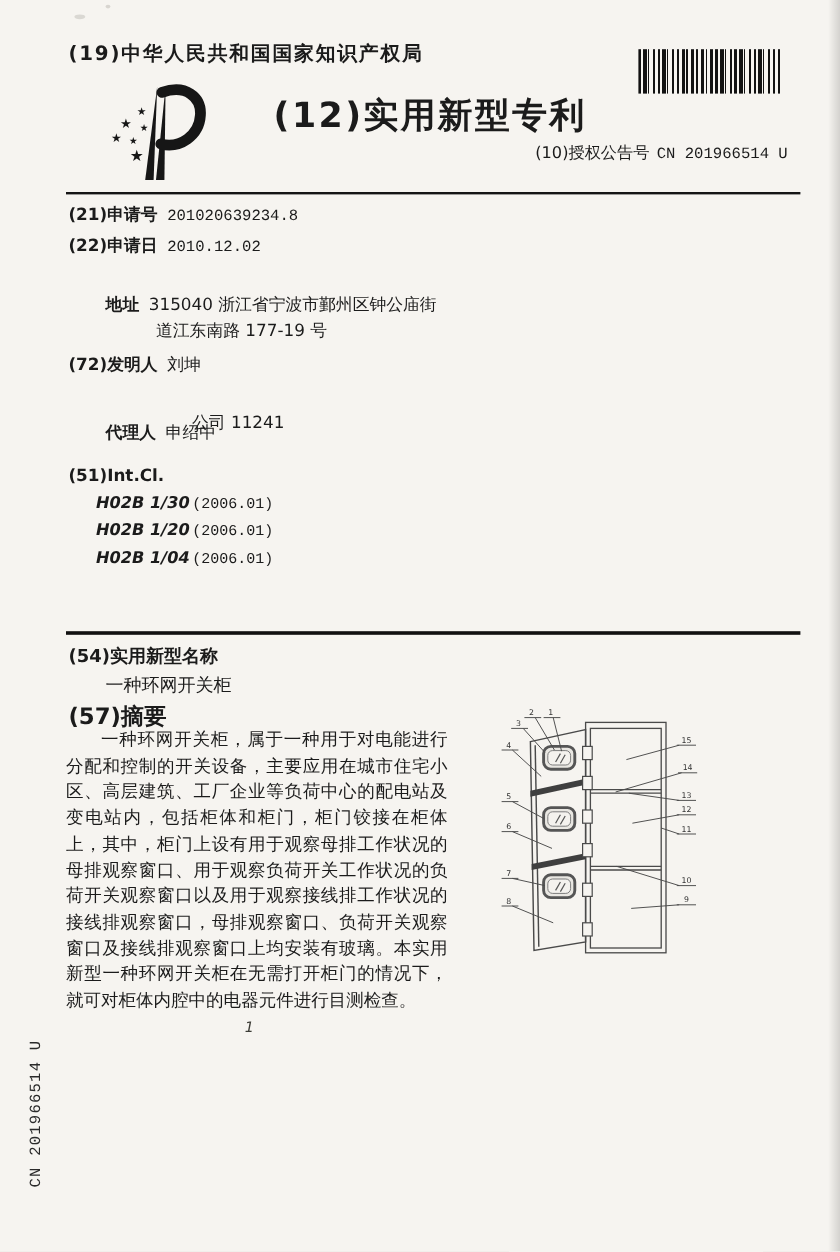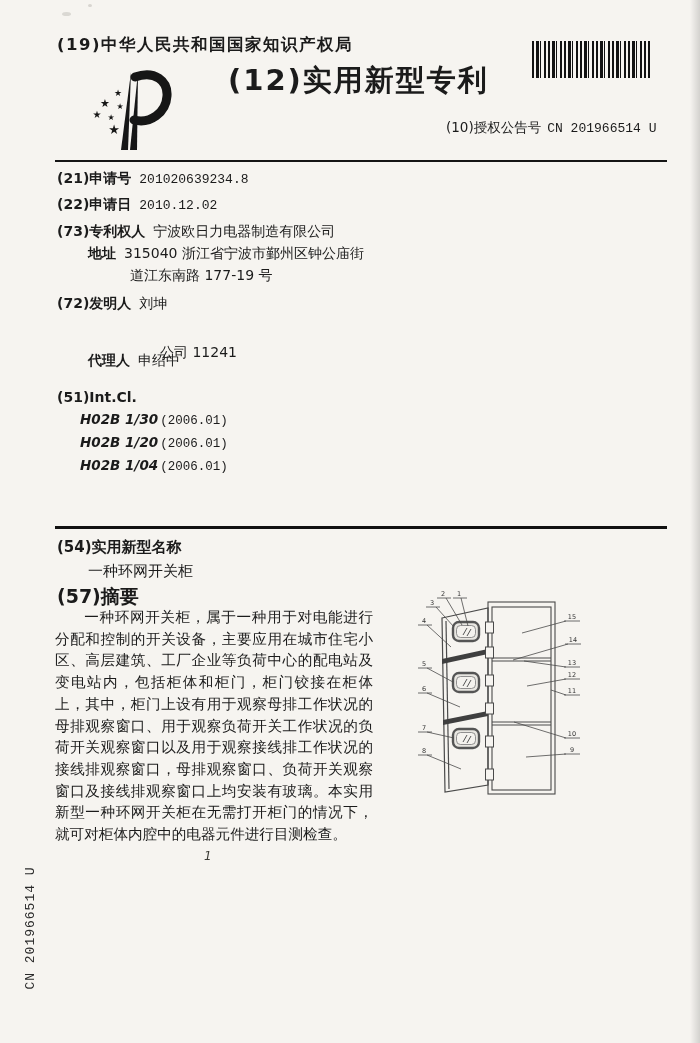--- a/index.html
+++ b/index.html
@@ -28,21 +28,21 @@
   .barcode{
     position:absolute;left:532px;top:41px;width:118px;height:37px;
     background:repeating-linear-gradient(90deg,
       #121212 0 2px, transparent 2px 4px,
       #121212 4px 7px, transparent 7px 8px,
       #121212 8px 9px, transparent 9px 12px,
       #121212 12px 14px, transparent 14px 16px);
   }
   .logo{position:absolute;left:78px;top:68px;width:115px;height:95px;}
   .doc-type{
-    position:absolute;left:228px;top:61px;
+    position:absolute;left:228px;top:77px;
     font-size:29px;font-weight:bold;letter-spacing:2px;
   }
   .pub-line{position:absolute;left:446px;font-size:13.5px;white-space:nowrap;}
   .pub-line .lbl{font-weight:normal;}
   .pub-line .val{font-family:"Liberation Mono",monospace;font-size:13px;margin-left:6px;}
   .pub-no{top:119px;}
   .pub-date{top:142px;}
   .rule-1{position:absolute;left:55px;top:160px;width:612px;height:2px;background:#151515;}
 
   
@@ -116,23 +116,20 @@
   <div class="pub-line pub-no">
     <span class="lbl">(10)授权公告号</span><span class="val">CN 201966514 U</span>
   </div>
   <div class="rule-1"></div>
 
   <div class="bib" style="left:57px;top:170px">
     <span class="lbl">(21)申请号</span><span class="num">201020639234.8</span>
   </div>
   <div class="bib" style="left:57px;top:196px">
     <span class="lbl">(22)申请日</span><span class="num">2010.12.02</span>
-  </div>
-  <div class="bib" style="left:57px;top:223px">
-    <span class="lbl">(73)专利权人</span><span>宁波欧日力电器制造有限公司</span>
   </div>
   <div class="bib" style="left:88px;top:245px">
     <span class="lbl">地址</span><span>315040 浙江省宁波市鄞州区钟公庙街</span>
   </div>
   <div class="bib" style="left:130px;top:267px">
     <span>道江东南路 177-19 号</span>
   </div>
   <div class="bib" style="left:57px;top:295px">
     <span class="lbl">(72)发明人</span><span>刘坤</span>
   </div>

